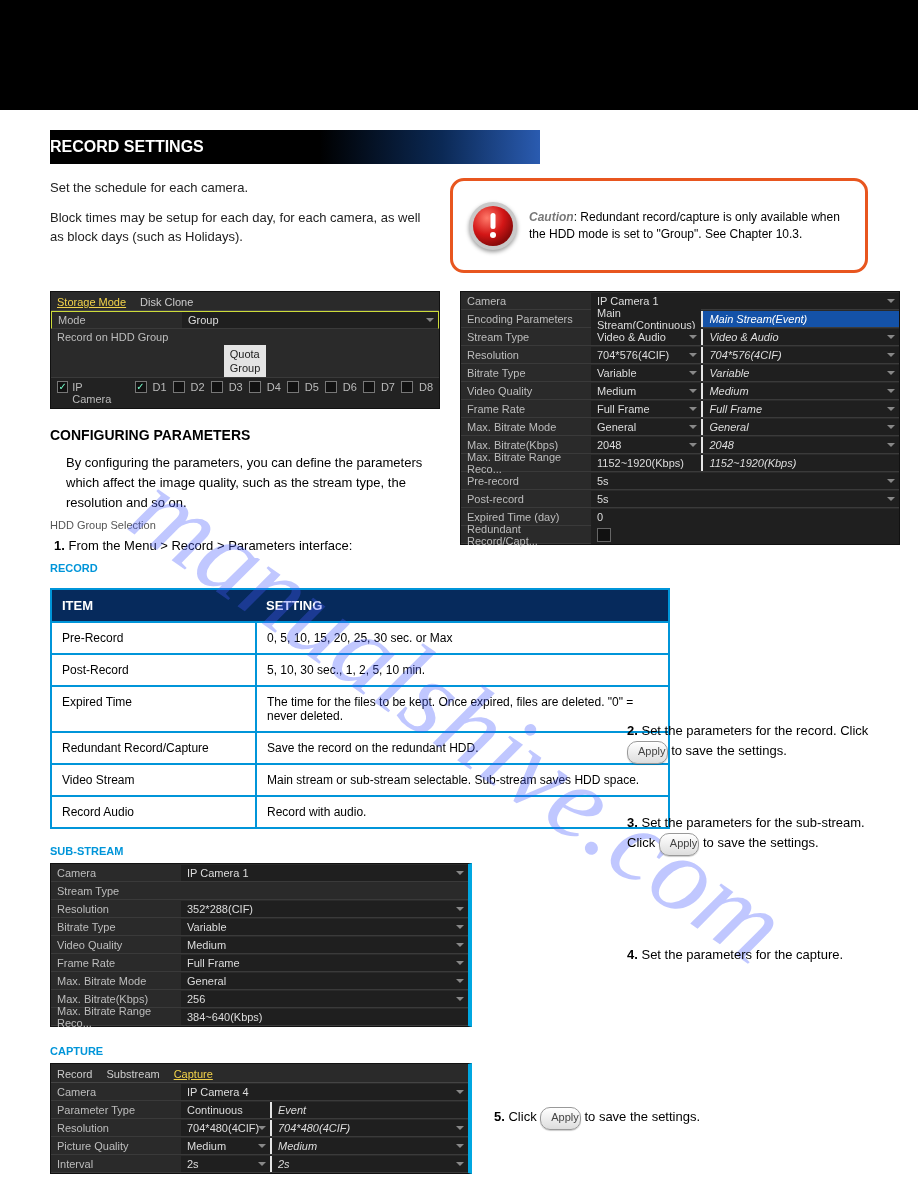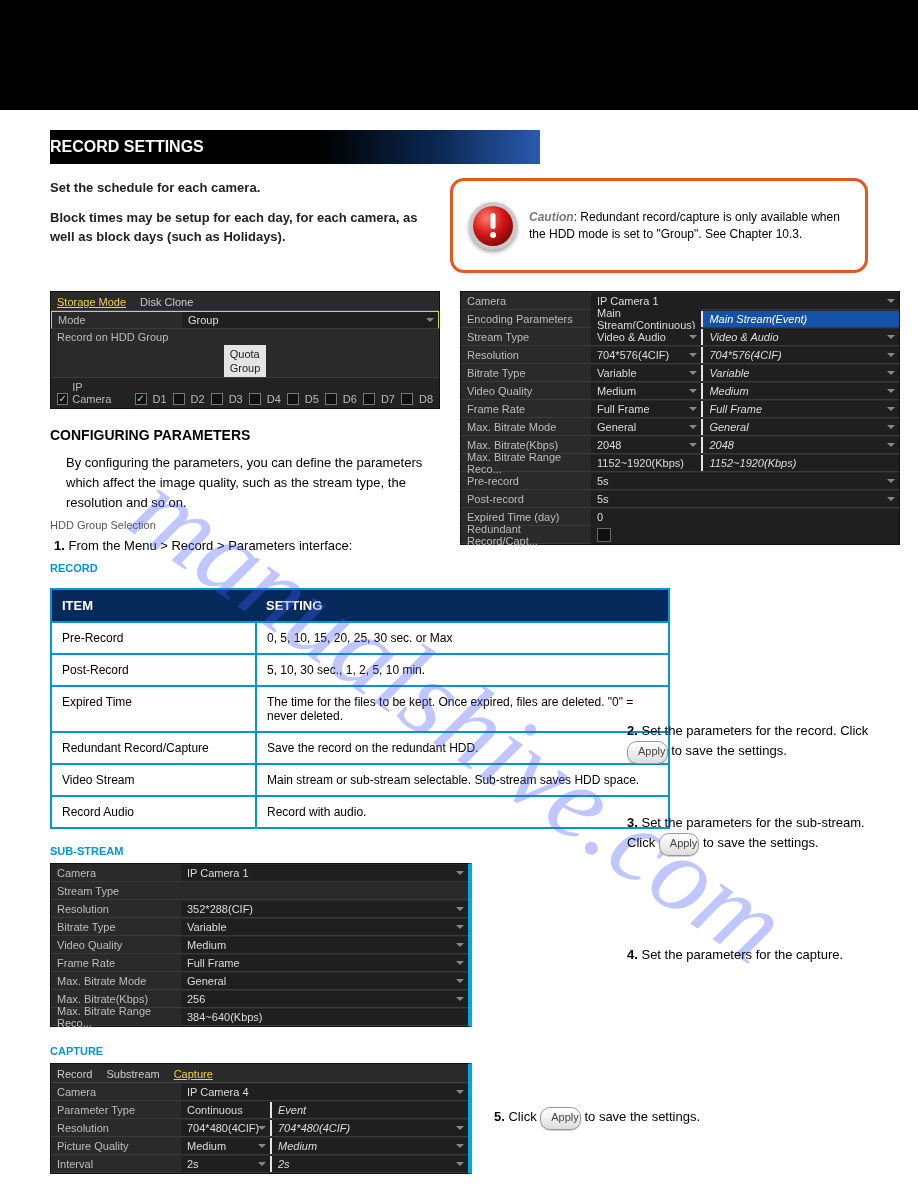--- a/index.html
+++ b/index.html
@@ -25,21 +25,21 @@
     height: 34px;
     background: linear-gradient(to right, #000 0%, #000 55%, #0b2955 80%, #2a5bb0 100%);
     color: #fff;
     font-weight: bold;
     font-size: 16px;
     line-height: 34px;
     padding-left: 0;
     margin-bottom: 14px;
   }
   .intro-row { display: flex; gap: 20px; }
-  .intro-left { flex: 0 0 380px; font-size: 13px; line-height: 1.5; color: #222; font-weight: bold; }
+  .intro-left { flex: 0 0 380px; font-size: 13px; line-height: 1.5; color: #222; }
   .intro-left p { margin: 0 0 10px 0; }
   .caution-box {
     border: 3px solid #e8561f;
     border-radius: 14px;
     padding: 12px 14px;
     flex: 1;
     display: flex;
     gap: 10px;
     align-items: center;
     height: 95px;
@@ -127,21 +127,21 @@
     position: absolute;
     left: 50%; top: 55%;
     transform: translate(-50%,-50%) rotate(35deg);
     font-size: 110px; color: rgba(70,90,255,0.34);
     pointer-events: none;
     font-style: italic;
     font-family: 'Comic Sans MS', cursive;
     white-space: nowrap;
   }
 
-  .checkrow { display:flex; align-items:flex-end; gap:4px; padding:3px 6px; font-size:11px; color:#ddd; background:#222;}
+  .checkrow { display:flex; align-items:flex-start; gap:4px; padding:3px 6px; font-size:11px; color:#ddd; background:#222;}
   .checkrow .c { width:12px;height:12px;border:1px solid #777;background:#111;display:inline-block;}
   .checkrow .c.on::after{content:'✓';color:#7fc;font-size:10px;display:block;text-align:center;line-height:10px;}
   .checkrow .lbl { color:#bbb; }
 
   .sub-hdr { color:#0095d9; font-weight:bold; font-size:11px; margin:2px 0 6px 0;}
   .event-hl { background:#1452a8 !important; color:#fff !important; }
 
   .alert-svg-ring{filter:drop-shadow(0 2px 2px rgba(0,0,0,.4));}
 </style>
 </head>

